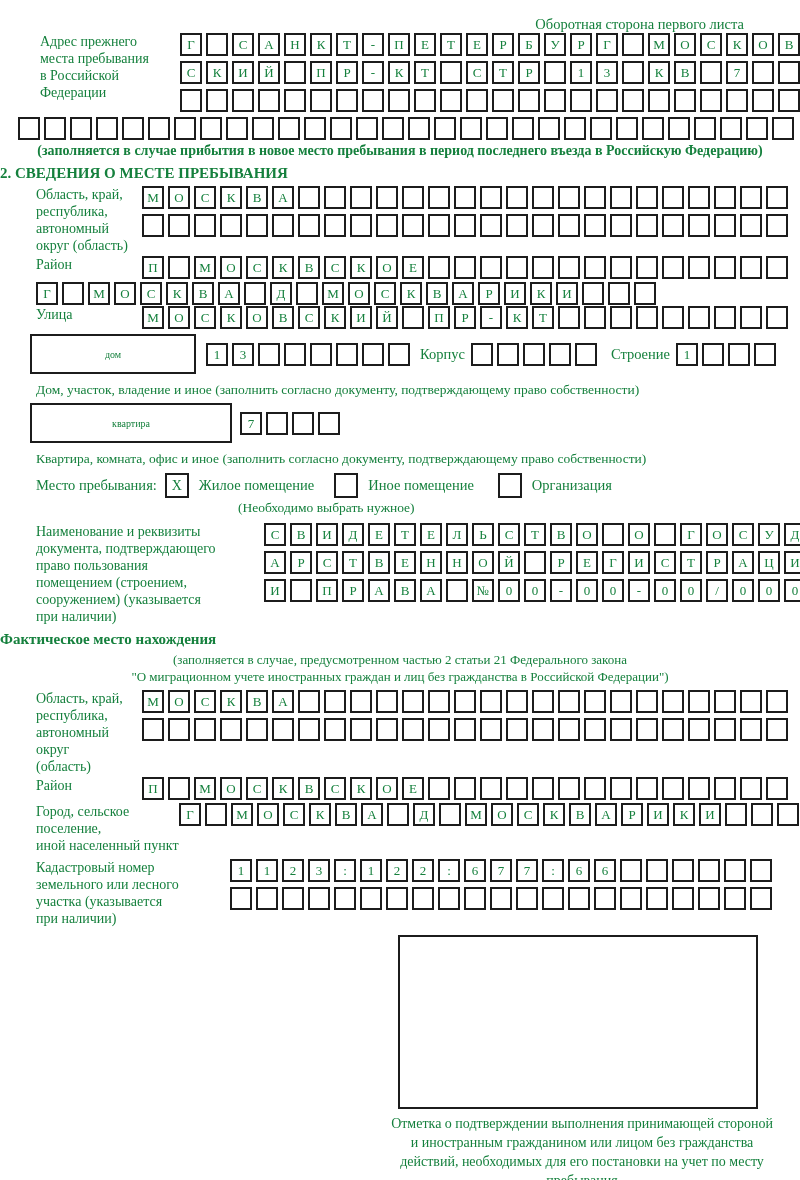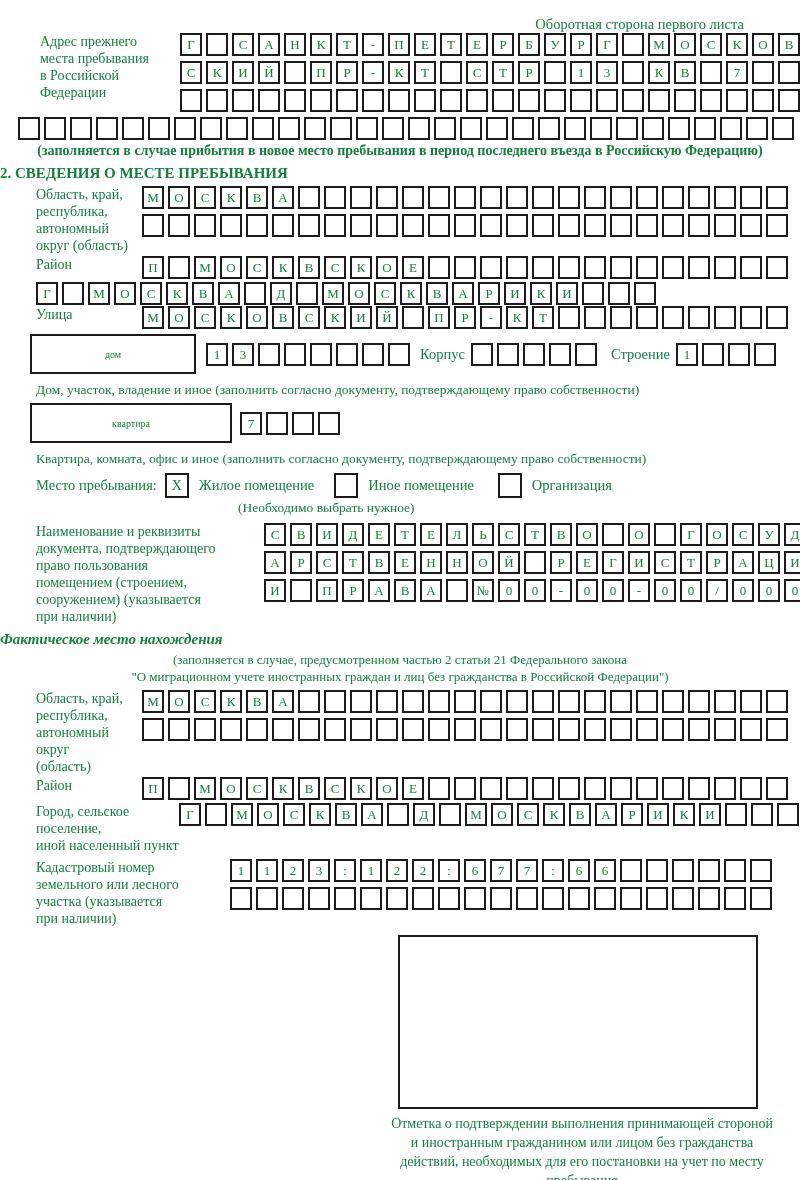--- a/index.html
+++ b/index.html
@@ -26,21 +26,21 @@
     font-size:13px;line-height:1;
   }
   .fullrow{margin:5px 0 0 18px;}
   .note{font-size:14px;font-weight:bold;}
   .center{text-align:center;}
   .leftnote{margin-left:36px;margin-top:8px;font-size:13.5px;}
   .addr{justify-content:flex-end;}
   .addrnote{margin-top:3px;}
   .sectitle{margin-top:6px;font-size:15px;font-weight:bold;}
   .mt1{margin-top:1px;} .mt2{margin-top:2px;} .mt3{margin-top:3px;}
-  .mt4{margin-top:4px;} .mt5{margin-top:5px;} .mt6{margin-top:6px;font-style:italic;} .mt7{margin-top:7px;gap:12px;}
+  .mt4{margin-top:4px;} .mt5{margin-top:5px;} .mt6{margin-top:6px;} .mt7{margin-top:7px;gap:12px;}
   .houserow{display:flex;align-items:center;margin-left:30px;margin-top:5px;}
   .widebox{
     box-sizing:border-box;height:40px;border:2px solid #1c1c1c;flex:none;
     display:flex;align-items:center;justify-content:center;font-size:10px;
   }
   .w-dom{width:166px;}
   .w-kv{width:202px;}
   .inlabel{font-size:14.5px;margin:0 6px 0 10px;flex:none;} .ml8{margin-left:8px;} .ml10{margin-left:10px;} .ml14{margin-left:14px;}
   .stayrow{display:flex;align-items:center;margin-left:36px;margin-top:6px;}
   .staylabel{font-size:14.5px;flex:none;}

